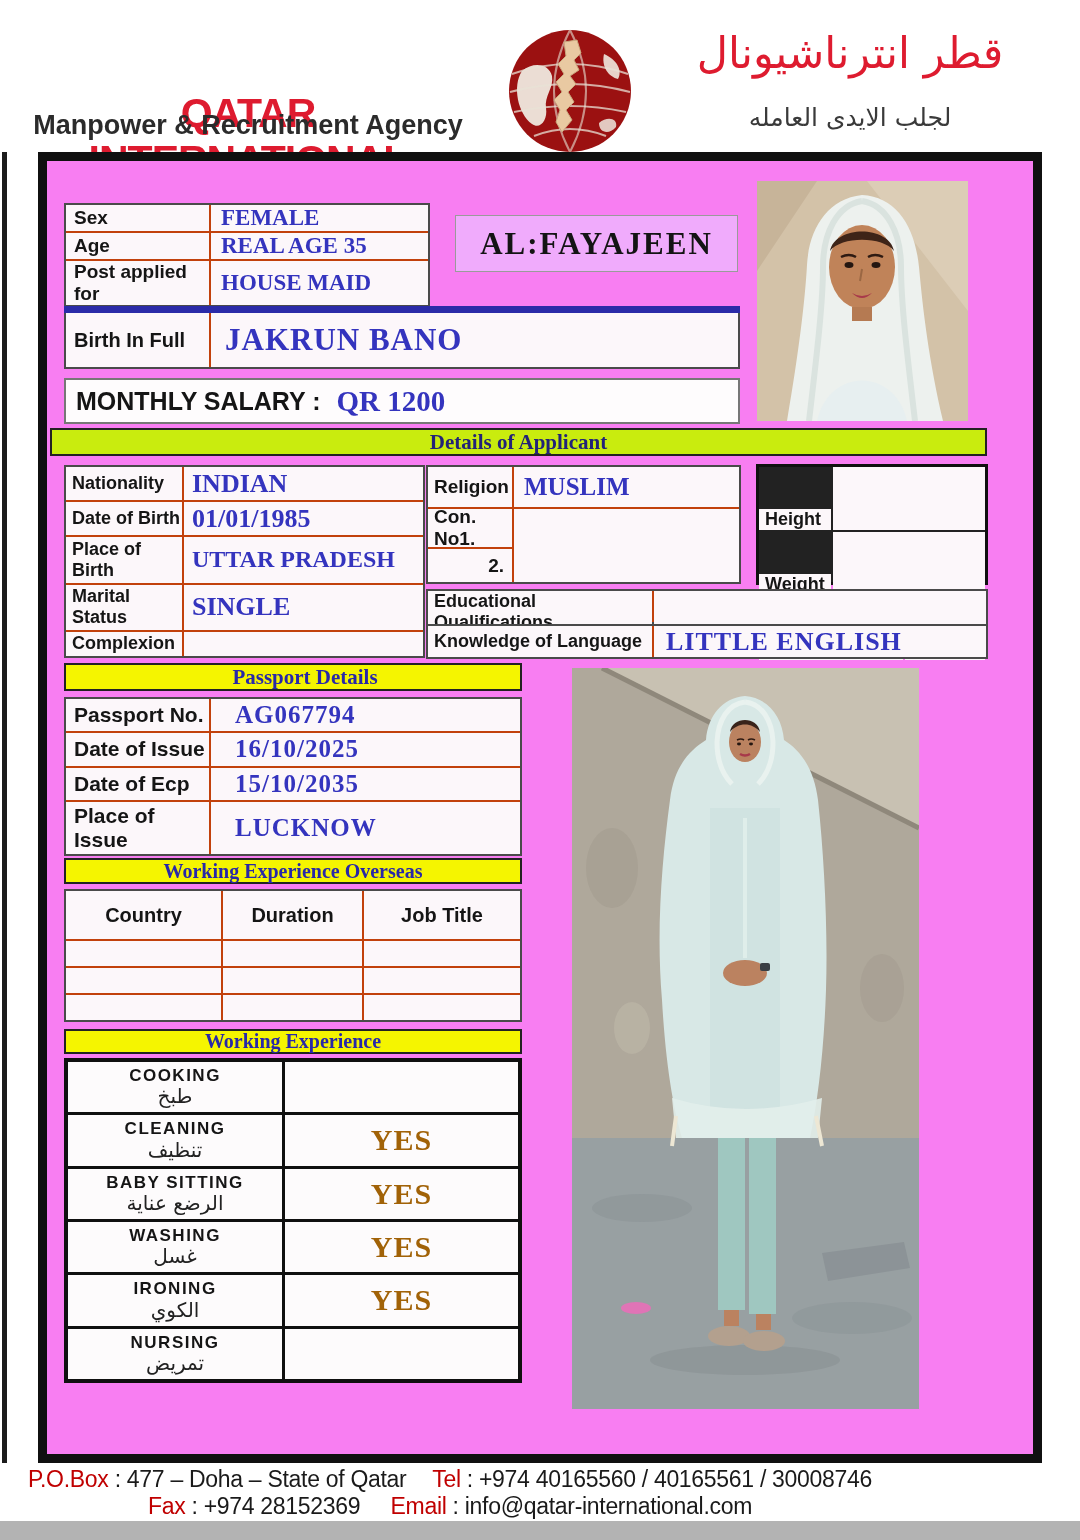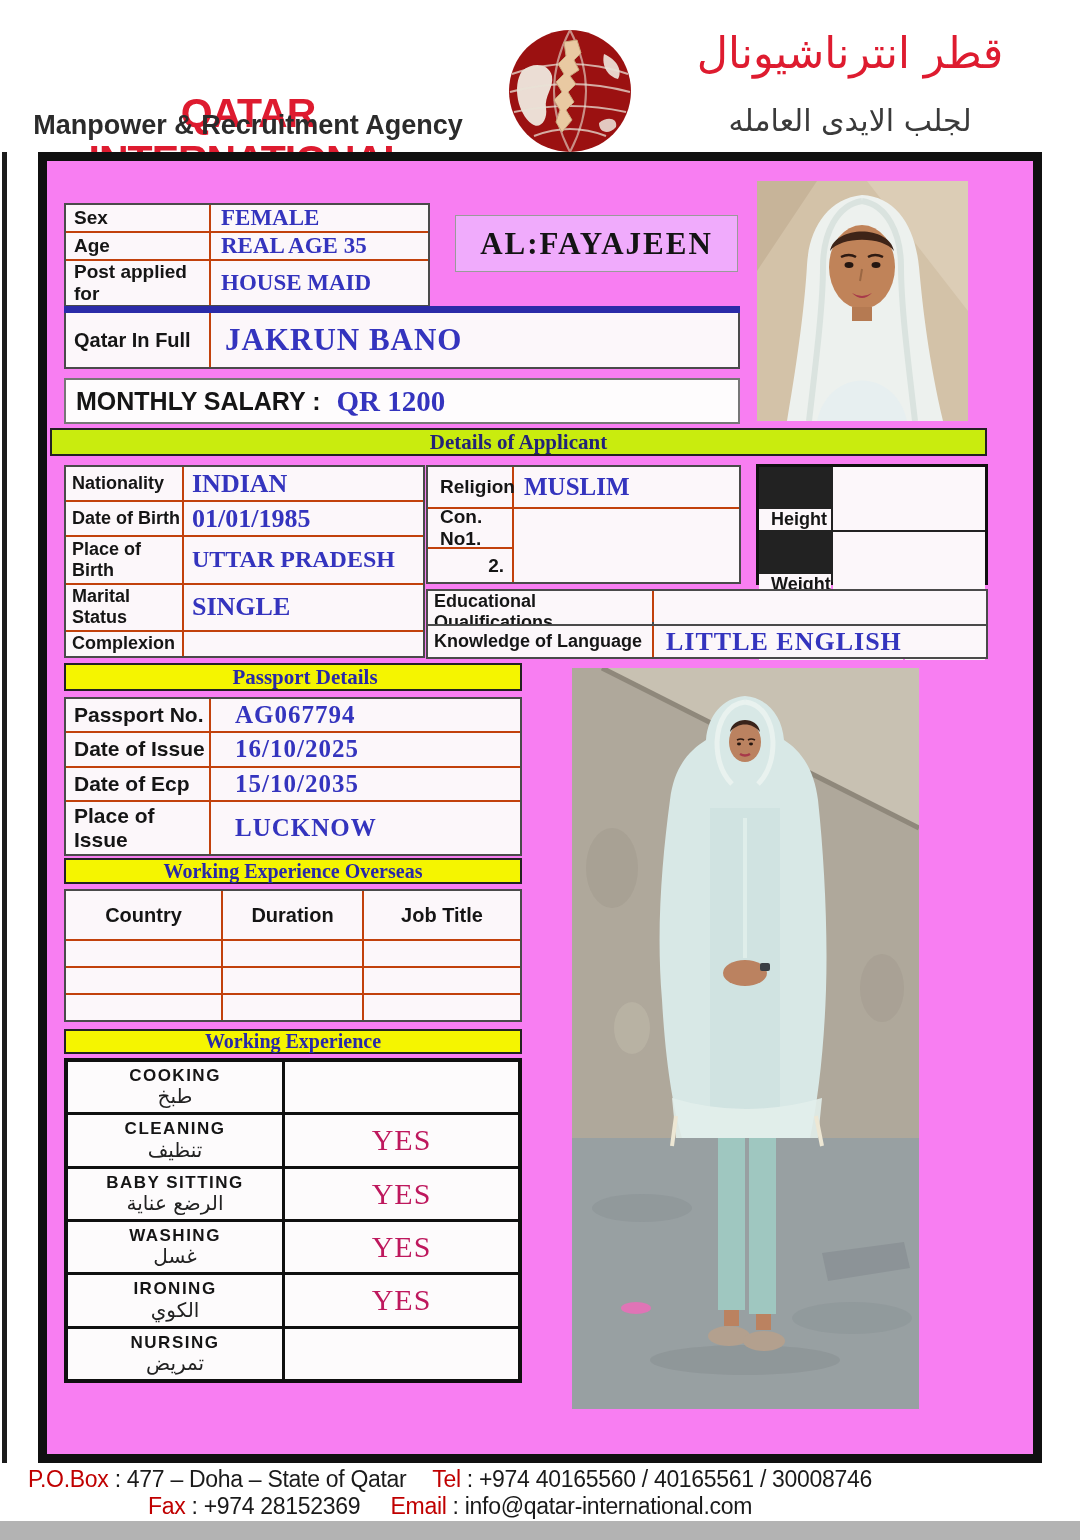--- a/index.html
+++ b/index.html
@@ -9,21 +9,21 @@
 
   
   .hdr-en-title{left:18px;top:44px;width:460px;text-align:center;
     font-size:41px;font-weight:bold;letter-spacing:-1px;color:#DE1B2F;margin-top:46px;}
   .hdr-en-sub{left:18px;top:110px;width:460px;text-align:center;
     font-size:27px;font-weight:bold;color:#2b2b2b;}
   .logo{left:504px;top:26px;width:132px;height:130px;}
   .hdr-ar-title{left:650px;top:28px;width:400px;text-align:center;direction:rtl;
     font-family:"DejaVu Sans",sans-serif;font-size:43px;color:#DE1B2F;}
   .hdr-ar-sub{left:650px;top:103px;width:400px;text-align:center;direction:rtl;
-    font-family:"DejaVu Sans",sans-serif;font-size:30px;color:#3a3a3a;}
+    font-family:"DejaVu Sans",sans-serif;font-size:25px;color:#3a3a3a;}
 
   
   .frame{left:38px;top:152px;width:1004px;height:1311px;box-sizing:border-box;
     border:9px solid #101010;background:#F87EF2;}
   .edge-line{left:2px;top:152px;width:5px;height:1311px;background:#1c1c1c;}
 
   
   .lbl{font-weight:bold;color:#151515;}
   .val{font-family:"Liberation Serif","DejaVu Serif",serif;font-weight:bold;color:#3434BE;}
   .grid{display:grid;background:#c2410c;border:2px solid #4a4a4a;gap:2px;box-sizing:border-box;}
@@ -57,29 +57,29 @@
 
   .band-details{left:50px;top:428px;width:937px;height:28px;background:#C9EC0E;color:#232378;}
 
   
   .tbl-left{left:64px;top:465px;width:361px;height:193px;grid-template-columns:116px 1fr;}
   .tbl-left .lbl{font-size:18px;padding-left:6px;}
   .tbl-left .val{font-size:26px;padding-left:8px;}
 
   .tbl-mid{left:426px;top:465px;width:315px;height:119px;grid-template-columns:84px 1fr;
     grid-template-rows:40px 38px 1fr;}
-  .tbl-mid .lbl{font-size:19px;padding-left:12px;}
+  .tbl-mid .lbl{font-size:19px;padding-left:6px;}
   .tbl-mid .val{font-size:25px;padding-left:10px;}
   .mid-merged{grid-column:2;grid-row:2 / span 2;}
   .cell-right{justify-content:flex-end;padding-right:8px;}
 
   .tbl-right{left:756px;top:464px;width:232px;height:121px;background:#222;border:3px solid #101010;
     grid-template-columns:72px 70px 1fr;grid-template-rows:1fr 1fr 1fr;display:grid;gap:2px;
     box-sizing:border-box;}
-  .tbl-right .lbl{font-size:18px;padding-left:12px;margin-top:42px;}
+  .tbl-right .lbl{font-size:18px;padding-left:6px;margin-top:42px;}
   .span23{grid-column:2 / span 2;}
   .span12{grid-column:1 / span 2;}
 
   .edu-row{left:426px;top:589px;width:562px;height:35px;grid-template-columns:224px 1fr;}
   .lang-row{left:426px;top:624px;width:562px;height:35px;grid-template-columns:224px 1fr;}
   .edu-row .lbl,.lang-row .lbl{font-size:18px;padding-left:6px;}
   .lang-row .val{font-size:26px;padding-left:12px;letter-spacing:1px;}
 
   
   .band-passport{left:64px;top:663px;width:458px;height:28px;padding-left:24px;}
@@ -95,22 +95,22 @@
   
   .band-we{left:64px;top:1029px;width:458px;height:25px;font-size:20px;}
   .tbl-skills{left:64px;top:1058px;width:458px;height:325px;background:#101010;
     border:4px solid #101010;display:grid;grid-template-columns:214px 1fr;gap:3px;
     box-sizing:border-box;}
   .skill-name{background:#FDFBFC;display:flex;flex-direction:column;align-items:center;
     justify-content:center;line-height:1.15;}
   .skill-en{font-size:17px;font-weight:bold;letter-spacing:1.5px;color:#151515;}
   .skill-ar{font-family:"DejaVu Sans",sans-serif;font-size:20px;color:#222;direction:rtl;}
   .skill-val{background:#FDFBFC;display:flex;align-items:center;justify-content:center;
-    font-family:"Liberation Serif","DejaVu Serif",serif;font-weight:normal;font-size:30px;
-    letter-spacing:1px;color:#be185d;}
+    font-family:"Liberation Serif","DejaVu Serif",serif;font-weight:bold;font-size:30px;
+    letter-spacing:1px;color:#a16207;}
 
   .fullbody{left:572px;top:668px;width:347px;height:741px;}
 
   
   .footer-line{width:900px;text-align:center;font-size:23px;font-weight:normal;color:#1a1a1a;
     letter-spacing:-0.3px;}
   .f1{left:0;top:1466px;}
   .f2{left:0;top:1493px;}
   .red{color:#C00000;}
   .gray-bar{left:0;top:1521px;width:1080px;height:19px;background:#B3B3B3;}
@@ -166,21 +166,21 @@
       <ellipse cx="119" cy="84" rx="4.5" ry="3" fill="#241610"></ellipse>
       <path d="M105,88 L103,100" stroke="#9A6743" stroke-width="2" fill="none"></path>
       <path d="M95,112 Q105,118 115,112 Q105,122 95,112 Z" fill="#A8394A"></path>
       <rect x="95" y="126" width="20" height="14" fill="#B57A52"></rect>
       <path d="M60,240 C72,186 138,186 150,240 Z" fill="#E7EFF0"></path>
     </svg>
   </div>
 
   <div class="abs blue-line"></div>
   <div class="abs grid name-row">
-    <div class="cell lbl">Qatar In Full</div>
+    <div class="cell lbl">Birth In Full</div>
     <div class="cell val">JAKRUN BANO</div>
   </div>
 
   <div class="abs salary-box">
     <span class="lbl">MONTHLY SALARY :</span>
     <span class="val">QR 1200</span>
   </div>
 
   <div class="abs band band-details">Details of Applicant</div>
 

